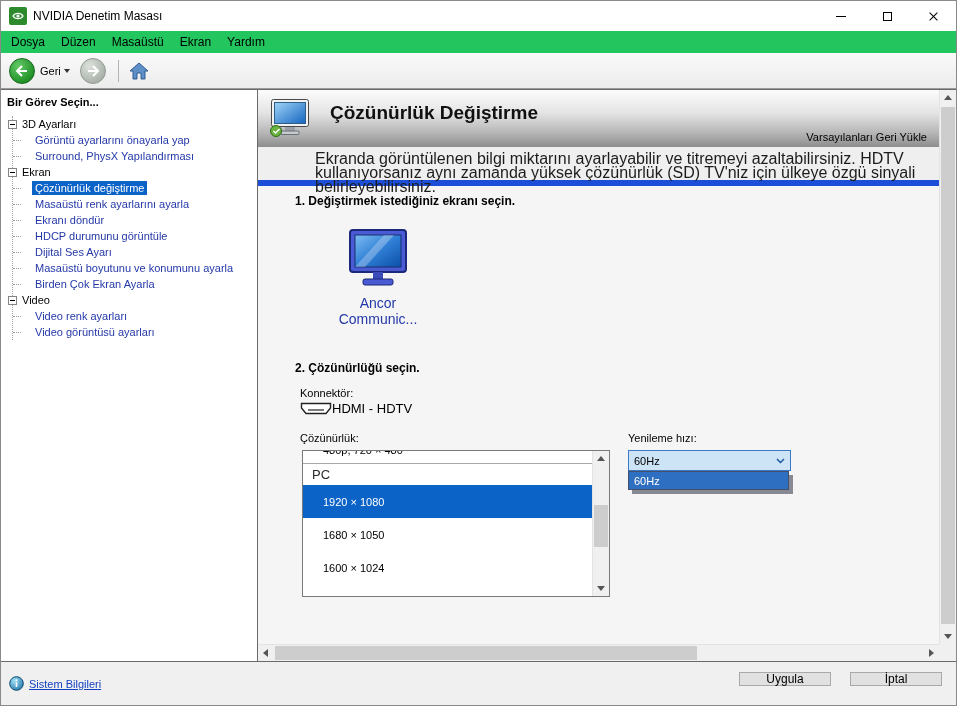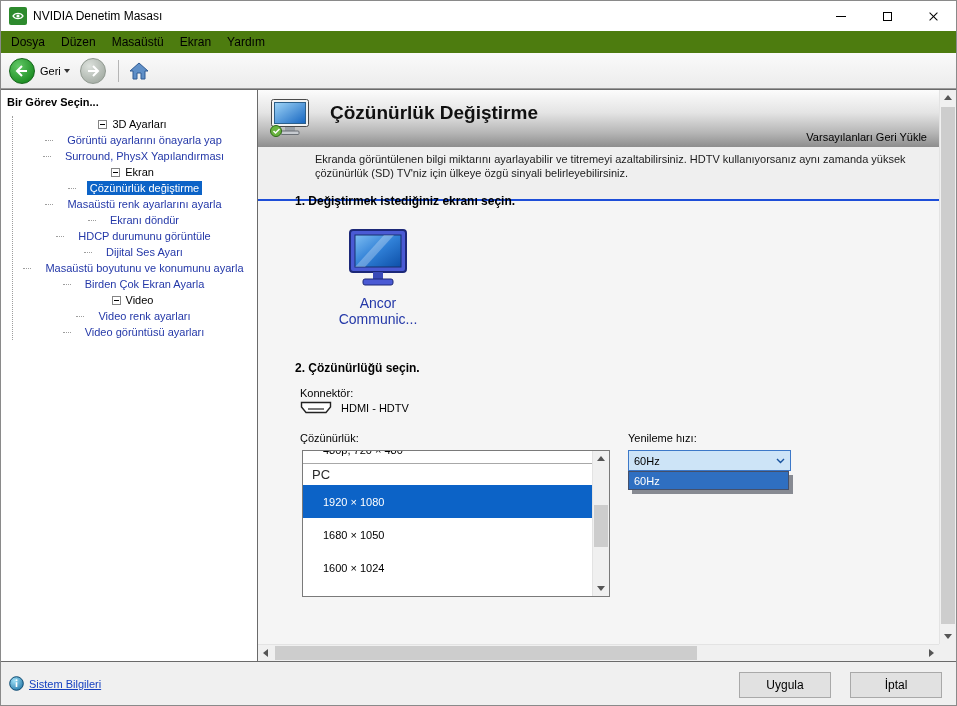--- a/index.html
+++ b/index.html
@@ -14,66 +14,66 @@
   .win-controls { margin-left:auto; display:flex; height:100%; }
   .win-btn { width:46px; display:flex; align-items:center; justify-content:center; cursor:default; }
   .glyph-min { width:10px; height:1px; background:#000; }
   .glyph-max { width:9px; height:9px; border:1px solid #000; }
   .glyph-close { position:relative; width:11px; height:11px; }
   .glyph-close::before,.glyph-close::after { content:''; position:absolute; left:5px; top:0; width:1px; height:11px; background:#000; }
   .glyph-close::before { transform:rotate(45deg); }
   .glyph-close::after { transform:rotate(-45deg); }
 
   
-  .menubar { height:22px; display:flex; align-items:center; background:#4d7c0f; padding-left:2px; flex:none; }
+  .menubar { height:22px; display:flex; align-items:center; background:#22c55e; padding-left:2px; flex:none; }
   .menu-item { padding:2px 8px; font-size:12px; }
 
   
   .toolbar { height:36px; flex:none; background:linear-gradient(#fafafa,#ececec); border-bottom:1px solid #9a9a9a; display:flex; align-items:center; padding-left:8px; }
   .nav-circle { width:26px; height:26px; border-radius:50%; display:flex; align-items:center; justify-content:center; flex:none; }
   .back-circle { background:radial-gradient(circle at 35% 30%, #63c967, #1e8f24 75%); border:1px solid #14661a; }
   .fwd-circle { background:radial-gradient(circle at 35% 30%, #dde2dd, #a8b0a8 75%); border:1px solid #8f988f; }
   .back-label { font-size:11px; margin:0 3px 0 5px; }
   .drop-tri { width:0; height:0; border-left:3.5px solid transparent; border-right:3.5px solid transparent; border-top:4px solid #333; margin-right:10px; }
   .tb-sep { width:1px; height:22px; background:#b5b5b5; margin:0 10px 0 12px; }
 
   
   .content { flex:1; display:flex; border-top:1px solid #6a6a6a; border-bottom:1px solid #6a6a6a; min-height:0; }
 
   
   .sidebar { width:257px; flex:none; background:#fff; border-right:1px solid #6a6a6a; padding:6px 0 0 6px; overflow:hidden; }
   .sidebar-header { font-size:11px; margin-bottom:8px;font-weight:bold; }
   .tree-v { margin-left:5px; border-left:1px dotted #9d9d9d; }
-  .row { display:flex; align-items:center; height:16px; white-space:nowrap;justify-content:center; }
+  .row { display:flex; align-items:center; height:16px; white-space:nowrap; }
   .row.cat { margin-left:-5px; }
   .expander { width:9px; height:9px; background:#fff; border:1px solid #848484; position:relative; flex:none; margin-right:5px; }
   .expander::before { content:''; position:absolute; left:1px; right:1px; top:3px; height:1px; background:#000; }
   .tick { width:8px; border-top:1px dotted #9d9d9d; flex:none; }
   .label { font-size:11px; }
   .cat .label { color:#000; }
   .item .label { color:#2438a8; margin-left:11px; padding:1px 3px; }
   .item.selected .label { background:#0c63c7; color:#fff; }
 
   
   .main { flex:1; position:relative; background:#f5f5f5; min-width:0; }
   .banner { position:absolute; top:0; left:0; right:17px; height:57px; background:linear-gradient(180deg,#fcfcfc 0%,#e4e4e4 40%,#b6b6b6 75%,#8d8d8d 100%); }
   .banner-icon { position:absolute; left:10px; top:8px; }
   .page-title { position:absolute; left:72px; top:12px; font-size:19px; font-weight:bold; color:#101010; }
   .restore-defaults { position:absolute; right:12px; bottom:4px; font-size:11px; color:#000; cursor:default; }
-  .description { position:absolute; top:57px; left:0; right:17px; height:54px; background:#efefef; border-bottom:2px solid #1d4ed8; padding:5px 10px 0 57px; font-size:11px; line-height:14px; color:#1c1c1c; }
+  .description { position:absolute; top:57px; left:0; right:17px; height:39px; background:#efefef; border-bottom:6px solid #1d4ed8; padding:5px 10px 0 57px; font-size:16px; line-height:14px; color:#1c1c1c; }
   .main-body { position:absolute; top:96px; left:0; right:17px; bottom:17px; }
   .heading { position:absolute; font-weight:bold; font-size:12px; }
   .step1-heading { left:37px; top:8px; }
   .step2-heading { left:37px; top:175px; }
   .display-device { position:absolute; left:70px; top:43px; width:100px; text-align:center; }
   .display-label { margin-top:6px; font-size:14px; color:#2438a8; }
   .field-label { position:absolute; font-size:11px; }
   .connector-label { left:42px; top:201px; }
   .connector-row { position:absolute; left:42px; top:215px; display:flex; align-items:center; }
-  .connector-value { font-size:11px; margin-left:9px; }
+  .connector-value { font-size:13px; }
   .resolution-label { left:42px; top:246px; }
   .refresh-label { left:370px; top:246px; }
 
   
   .res-list { position:absolute; left:44px; top:264px; width:308px; height:147px; background:#fff; border:1px solid #7a7a7a; overflow:hidden; }
   .res-clip { height:13px; overflow:hidden; border-bottom:1px solid #a8a8a8; padding-left:20px; }
   .res-clip span { display:block; margin-top:-7px; font-size:11px; }
   .res-group { height:21px; display:flex; align-items:center; padding-left:9px; font-size:13px; color:#2a2a2a; }
   .res-item { height:33px; display:flex; align-items:center; padding-left:20px; font-size:11px; }
   .res-item.selected { background:#0c63c7; color:#fff; }
@@ -101,21 +101,21 @@
 
   .tri-up { width:0; height:0; border-left:4px solid transparent; border-right:4px solid transparent; border-bottom:5px solid #555; }
   .tri-down { width:0; height:0; border-left:4px solid transparent; border-right:4px solid transparent; border-top:5px solid #555; }
   .tri-left { width:0; height:0; border-top:4px solid transparent; border-bottom:4px solid transparent; border-right:5px solid #555; }
   .tri-right { width:0; height:0; border-top:4px solid transparent; border-bottom:4px solid transparent; border-left:5px solid #555; }
 
   
   .footer { height:43px; flex:none; background:#f0f0f0; position:relative; }
   .sysinfo { position:absolute; left:8px; top:14px; display:flex; align-items:center; }
   .sysinfo-label { margin-left:5px; font-size:11px; color:#1540c0; text-decoration:underline; }
-  .btn { position:absolute; top:10px; width:92px; height:26px; background:#e1e1e1; border:1px solid #a9a9a9; display:flex; align-items:center; justify-content:center; font-size:12px; cursor:default; }
+  .btn { position:absolute; top:10px; width:92px; height:14px; background:#e1e1e1; border:1px solid #a9a9a9; display:flex; align-items:center; justify-content:center; font-size:12px; cursor:default; }
   .btn-apply { right:125px; }
   .btn-cancel { right:14px; }
 </style>
 </head>
 <body>
 
 <div class="window">
 
   <div class="titlebar">
     <svg class="app-icon" viewBox="0 0 18 18">

